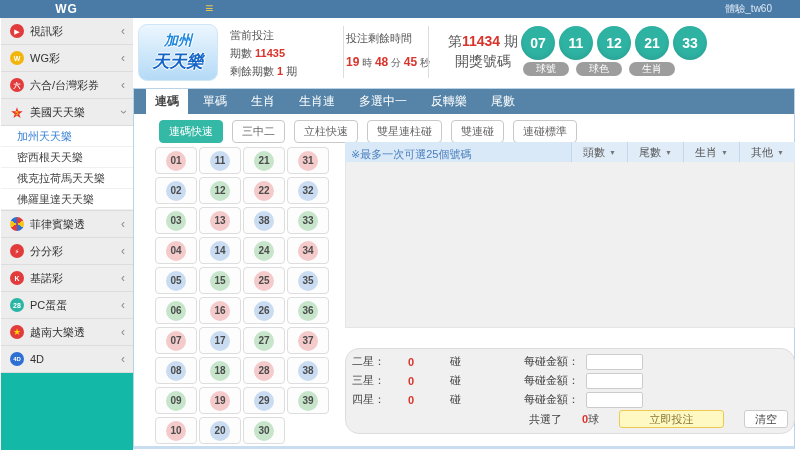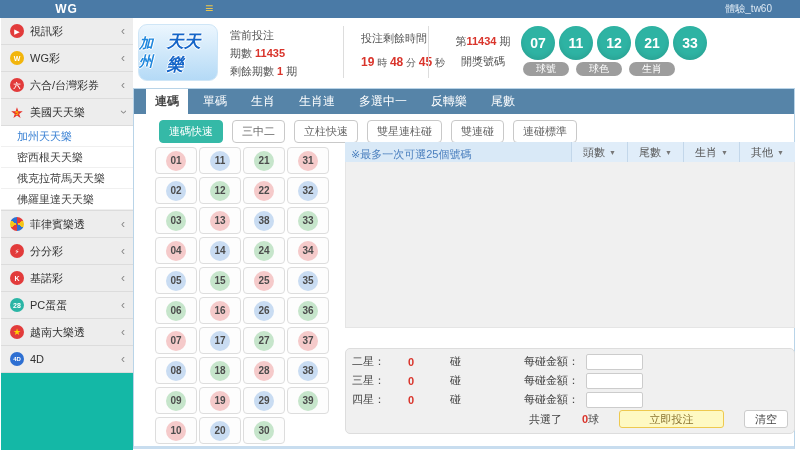--- a/index.html
+++ b/index.html
@@ -29,31 +29,31 @@
   .chev.open { transform:rotate(-90deg); }
   .submenu { background:#fff; border-bottom:1px solid #dcdcdc; }
   .subitem { height:21px; line-height:21px; padding-left:16px; font-size:11px; color:#444; border-bottom:1px solid #f0f0f0; cursor:pointer; }
   .subitem.active { color:#3b82d4; }
 
   
   .main { position:absolute; left:133px; top:18px; right:0; bottom:0; background:#fff; }
 
   
   .page-header { position:relative; height:70px; background:#fff; }
-  .logo { position:absolute; left:5px; top:6px; width:80px; height:57px; border-radius:9px; background:linear-gradient(#ecf6fe,#b4daf6); border:1px solid #cfe6f7; display:flex; flex-direction:row; align-items:center; justify-content:center; }
+  .logo { position:absolute; left:5px; top:6px; width:80px; height:57px; border-radius:9px; background:linear-gradient(#ecf6fe,#b4daf6); border:1px solid #cfe6f7; display:flex; flex-direction:column; align-items:center; justify-content:center; }
   .logo-l1 { font-size:14px; font-weight:bold; font-style:italic; color:#1f87dd; text-shadow:1px 0 0 #fff,-1px 0 0 #fff,0 1px 0 #fff,0 -1px 0 #fff; }
   .logo-l2 { font-size:17px; font-weight:bold; font-style:italic; color:#1565c8; text-shadow:1px 0 0 #fff,-1px 0 0 #fff,0 1px 0 #fff,0 -1px 0 #fff; }
   .cur-block { position:absolute; left:97px; top:8px; font-size:11px; color:#555; line-height:18px; white-space:nowrap; }
   .red { color:#d9342b; font-weight:bold; }
   .vsep { position:absolute; top:8px; height:52px; border-left:1px solid #ddd; }
   .sep1 { left:210px; } .sep2 { left:295px; }
-  .cd-block { position:absolute; left:228px; top:13px; width:66px; text-align:center; font-size:11px; color:#555; }
+  .cd-block { position:absolute; left:213px; top:13px; width:66px; text-align:center; font-size:11px; color:#555; }
   .cd-time { margin-top:9px; font-size:10px; color:#555; white-space:nowrap; }
   .cd-num { color:#d9342b; font-weight:bold; font-size:12px; }
-  .draw-block { position:absolute; left:310px; top:13px; width:80px; text-align:center; font-size:11px; color:#555; line-height:20px; white-space:nowrap; }
+  .draw-block { position:absolute; left:310px; top:13px; width:80px; text-align:center; font-size:14px; color:#555; line-height:20px; white-space:nowrap; }
   .balls { position:absolute; left:388px; top:8px; display:flex; gap:4px; }
   .ball { width:34px; height:34px; border-radius:50%; background:#2eb3a3; color:#fff; font-size:14px; font-weight:bold; display:flex; align-items:center; justify-content:center; box-shadow:inset 0 -3px 4px rgba(0,0,0,.08); }
   .pills { position:absolute; left:390px; top:44px; display:flex; gap:7px; }
   .pill { height:14px; line-height:14px; padding:0 13px; background:#9d9d9d; color:#fff; font-size:10px; border-radius:8px; cursor:pointer; }
 
   
   .content-panel { position:absolute; left:0; right:5px; top:70px; bottom:1px; border:1px solid #b9d4e8; border-bottom:3px solid #c8ddef; background:#fff; }
   .tabbar { height:25px; background:#5684a8; display:flex; padding-left:9px; }
   .tab { padding:0 9px; margin:0 3px; line-height:25px; font-size:12px; color:#fff; cursor:pointer; white-space:nowrap; }
   .tab.active { background:#fff; color:#444; font-weight:bold; }
@@ -67,21 +67,21 @@
   .cell { border:1px solid #ddd; border-radius:4px; background:#fdfdfd; display:flex; align-items:center; justify-content:center; cursor:pointer; }
   .ballno { width:20px; height:20px; border-radius:50%; font-size:10px; font-weight:bold; color:#4c4c4c; display:flex; align-items:center; justify-content:center; }
   .c-r { background:#f5caca; } .c-b { background:#c9dcf2; } .c-g { background:#c6e5cb; }
 
   .right-panel { position:absolute; left:211px; top:28px; width:450px; bottom:12px; display:flex; flex-direction:column; }
   .notice-bar { height:20px; background:#d9e9f7; display:flex; align-items:stretch; }
   .notice { flex:1; font-size:11px; color:#4a7fbe; padding-left:6px; line-height:24px; white-space:nowrap; }
   .filter { width:56px; border-left:1px solid #c3d7ea; display:flex; align-items:center; justify-content:center; gap:4px; font-size:11px; color:#555; cursor:pointer; background:#e0edf9; }
   .f-arrow { font-size:7px; color:#777; }
   .empty-area { flex:1; background:#f0f0f0; border:1px solid #e5e5e5; border-top:none; }
-  .bet-panel { margin-top:20px; height:86px; background:#f0f0f0; border:1px solid #ddd; border-radius:5px; position:relative; padding-top:3px; }
+  .bet-panel { margin-top:20px; height:86px; background:#f0f0f0; border:1px solid #ddd; border-radius:14px; position:relative; padding-top:3px; }
   .bet-row { display:flex; align-items:center; height:19px; padding:0 6px; font-size:11px; color:#444; }
   .br-label { width:56px; }
   .br-count { width:42px; text-align:left; }
   .br-unit { width:48px; }
   .br-amtlabel { width:62px; margin-left:26px; }
   .bet-input { width:57px; height:16px; border:1px solid #ccc; border-radius:2px; background:#fff; font-size:11px; padding:0 3px; }
   .bet-footer { position:absolute; right:6px; bottom:5px; display:flex; align-items:center; gap:20px; font-size:11px; color:#444; }
   .btn-submit { width:105px; height:18px; background:#fef9c3; border:1px solid #eec94f; border-radius:3px; color:#8a7432; font-size:11px; cursor:pointer; }
   .btn-clear { width:44px; height:18px; background:#fff; border:1px solid #ccc; border-radius:3px; color:#444; font-size:11px; cursor:pointer; }
 </style>

